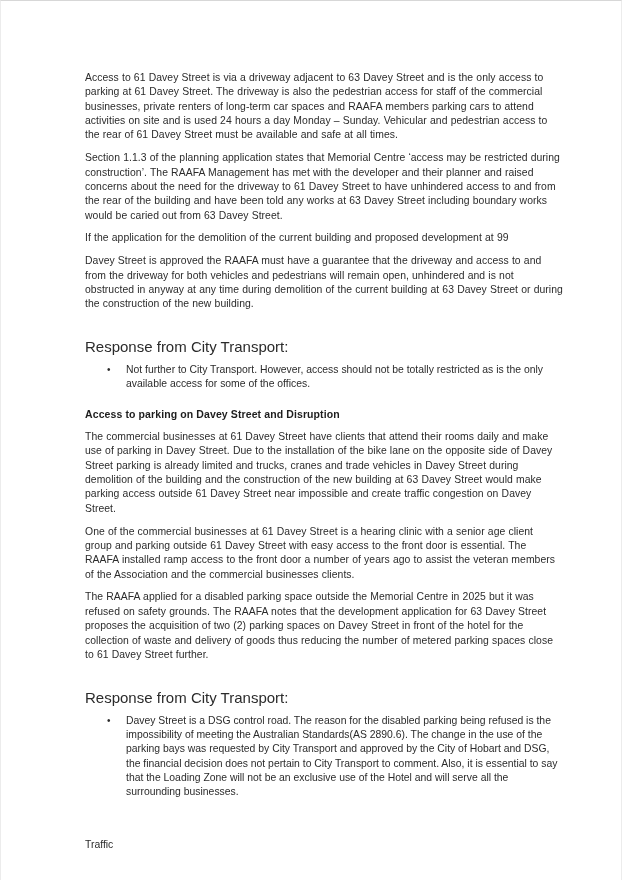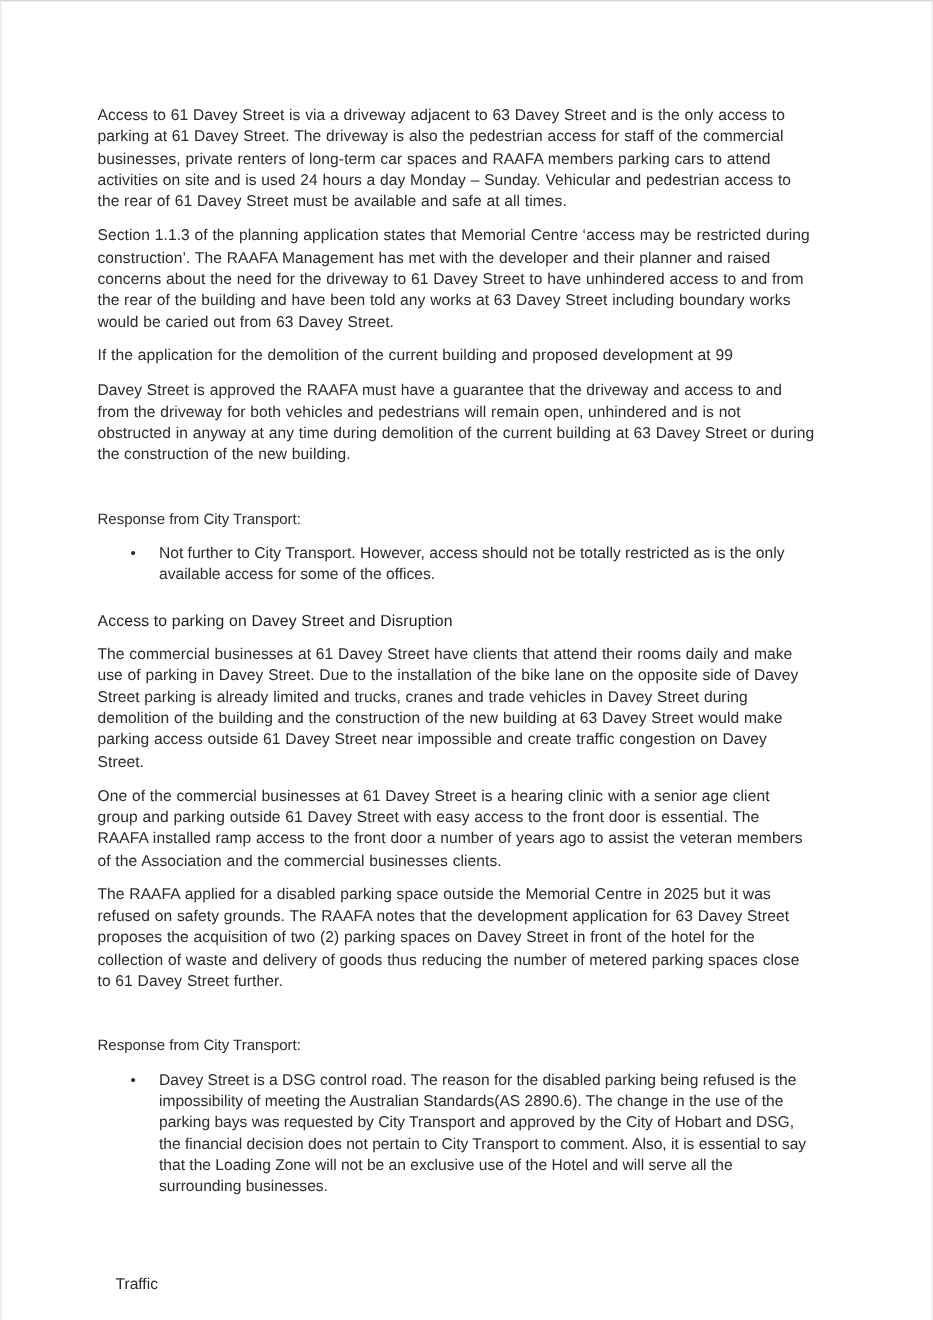--- a/index.html
+++ b/index.html
@@ -20,38 +20,38 @@
     width: 622px;
     height: 880px;
     background: #ffffff;
     box-sizing: border-box;
     border-top: 1px solid #d7d7d7;
     border-left: 1px solid #ececec;
     border-right: 1px solid #ececec;
   }
   .page-body {
     position: absolute;
-    left: 64px;
+    left: 84px;
     top: 70px;
     width: 478px;
   }
   p.para {
     margin: 0 0 8.5px 0;
     font-size: 10.4px;
     line-height: 14.35px;
     color: #2b2b2b;
     text-align: left;
     letter-spacing: 0.005em;
     word-spacing: 0.02em;
   }
   h3.heading {
     margin: 0 0 8.5px 0;
     font-size: 10.5px;
     line-height: 14.35px;
-    font-weight: normal;
+    font-weight: bold;
     color: #1d1d1d;
     letter-spacing: 0.01em;
   }
   .spacer-lg { height: 20px; }
   .spacer-sm { height: 7px; }
   .spacer-xl { height: 30px; }
   ul.bullets {
     margin: 0 0 8.5px 0;
     padding: 0;
     list-style: none;
@@ -67,26 +67,26 @@
   ul.bullets li .bullet-mark {
     position: absolute;
     left: 22px;
     top: 0;
     font-size: 10px;
     line-height: 14.35px;
     color: #2b2b2b;
   }
   .response-label {
     margin: 0 0 8.5px 0;
-    font-size: 10px;
+    font-size: 15px;
     line-height: 14.35px;
     color: #2b2b2b;
   }
   .trailing-word {
-    margin: 12px;
+    margin: 0;
     font-size: 10.4px;
     line-height: 14.35px;
     color: #2b2b2b;
   }
 </style>
 </head>
 <body>
 
 <div class="page">
   <div class="page-body">

